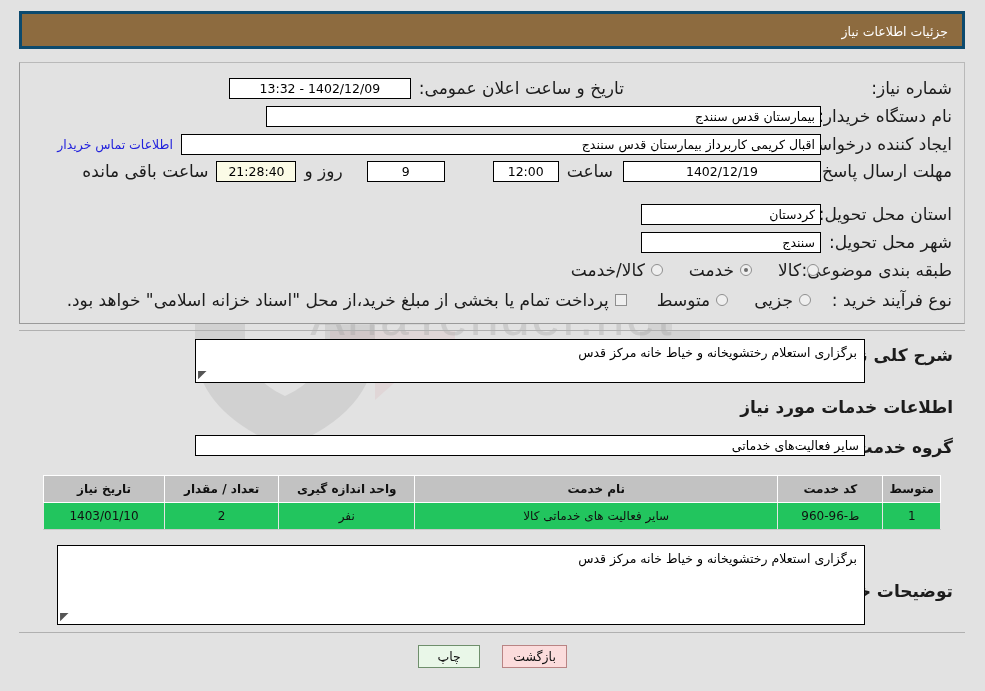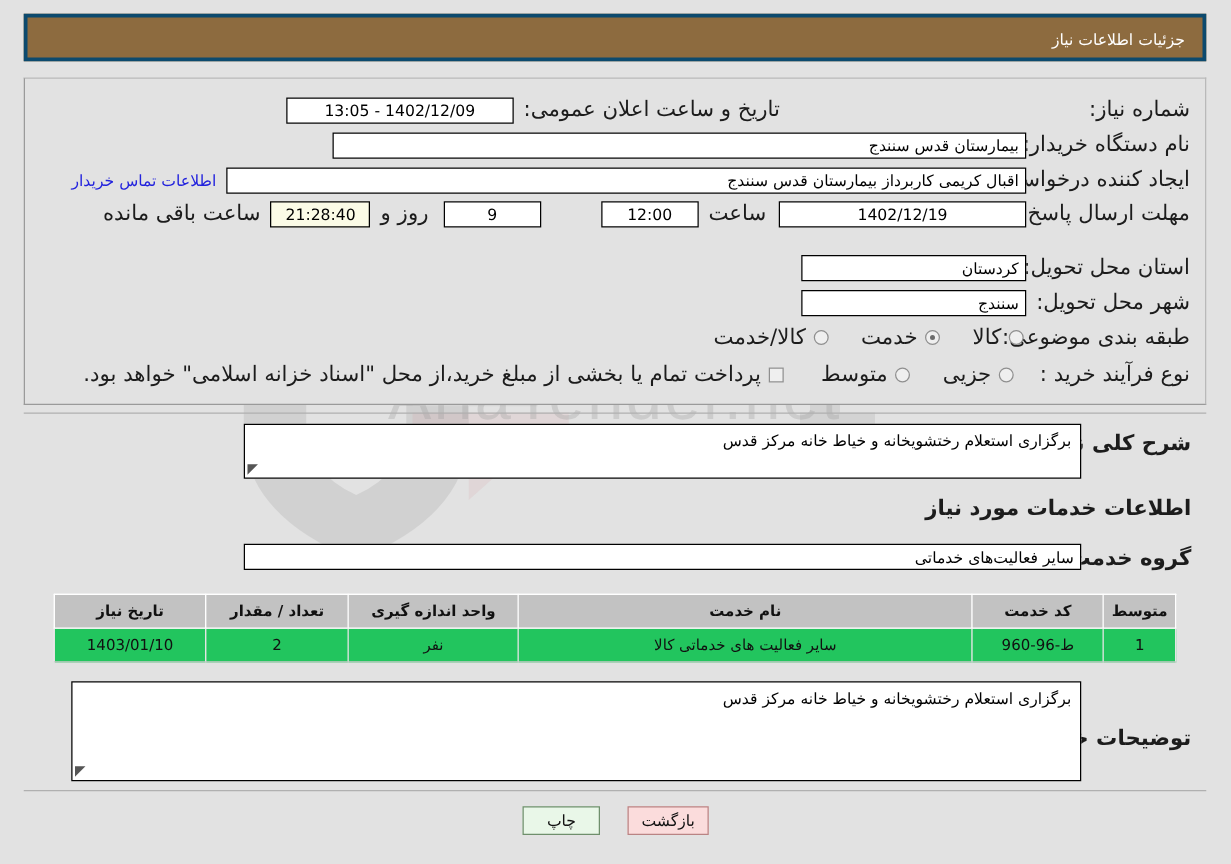--- a/index.html
+++ b/index.html
@@ -213,41 +213,41 @@
 
   <div class="header-bar">جزئیات اطلاعات نیاز</div>
 
   <div class="panel" id="panel-top">
 
     <div class="row" style="right:12px; top:14px;">
       <div class="lbl" style="width:125px;">شماره نیاز:</div>
     </div>
     <div class="row" style="right:340px; top:14px;">
       <div class="lbl" style="margin-left:8px;">تاریخ و ساعت اعلان عمومی:</div>
-      <div class="fld" style="width:182px;">1402/12/09 - 13:05</div>
+      <div class="fld" style="width:182px;">1402/12/09 - 13:32</div>
     </div>
 
     <div class="row" style="right:12px; top:42px;">
       <div class="lbl" style="width:125px;">نام دستگاه خریدار:</div>
       <div class="fld right" style="width:555px; margin-right:6px;">بیمارستان قدس سنندج</div>
     </div>
 
     <div class="row" style="right:12px; top:70px;">
       <div class="lbl" style="width:125px;">ایجاد کننده درخواست:</div>
       <div class="fld right" style="width:640px; margin-right:6px;">اقبال کریمی کاربرداز بیمارستان قدس سنندج</div>
       <div class="link" style="margin-right:8px;">اطلاعات تماس خریدار</div>
     </div>
 
     <div class="row" style="right:12px; top:98px; height:40px; align-items:flex-start;">
       <div class="lbl" style="width:125px; line-height:17px; padding-top:2px;">مهلت ارسال پاسخ: تا تاریخ:</div>
       <div class="fld" style="width:198px; margin-right:6px;">1402/12/19</div>
       <div class="lbl" style="margin-right:10px;">ساعت</div>
-      <div class="fld" style="width:78px; margin-right:8px;">12:00</div>
+      <div class="fld" style="width:66px; margin-right:8px;">12:00</div>
       <div class="fld" style="width:78px; margin-right:48px;">9</div>
-      <div class="lbl" style="margin-right:12px;text-align:center;">روز و</div>
+      <div class="lbl" style="margin-right:24px;text-align:center;">روز و</div>
       <div class="fld yellow" style="width:80px; margin-right:8px;">21:28:40</div>
       <div class="lbl" style="margin-right:8px;">ساعت باقی مانده</div>
     </div>
 
     <div class="row" style="right:12px; top:140px;">
       <div class="lbl" style="width:125px;">استان محل تحویل:</div>
       <div class="fld right" style="width:180px; margin-right:6px;">کردستان</div>
     </div>
 
     <div class="row" style="right:12px; top:168px;">

